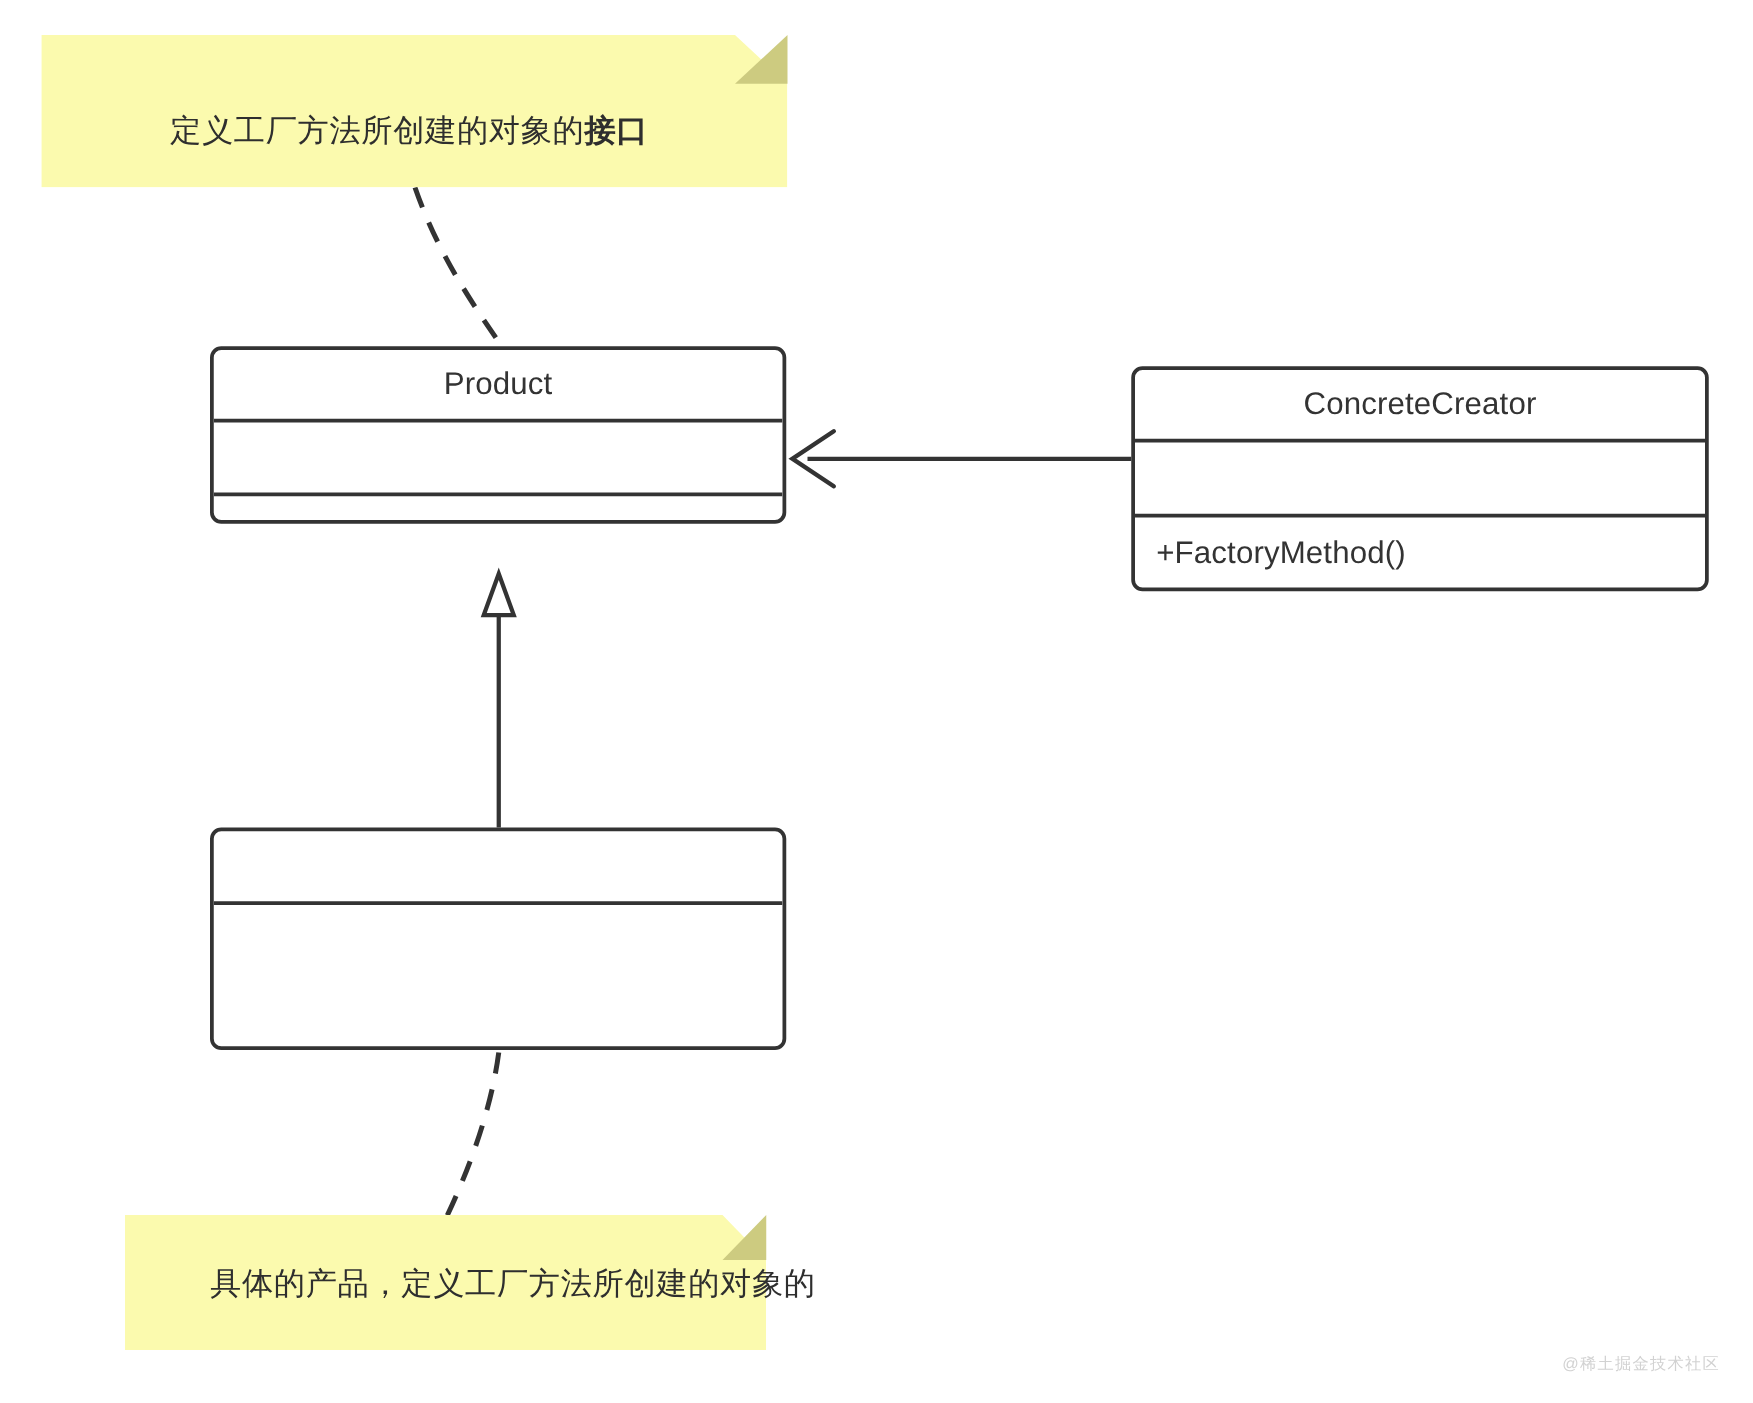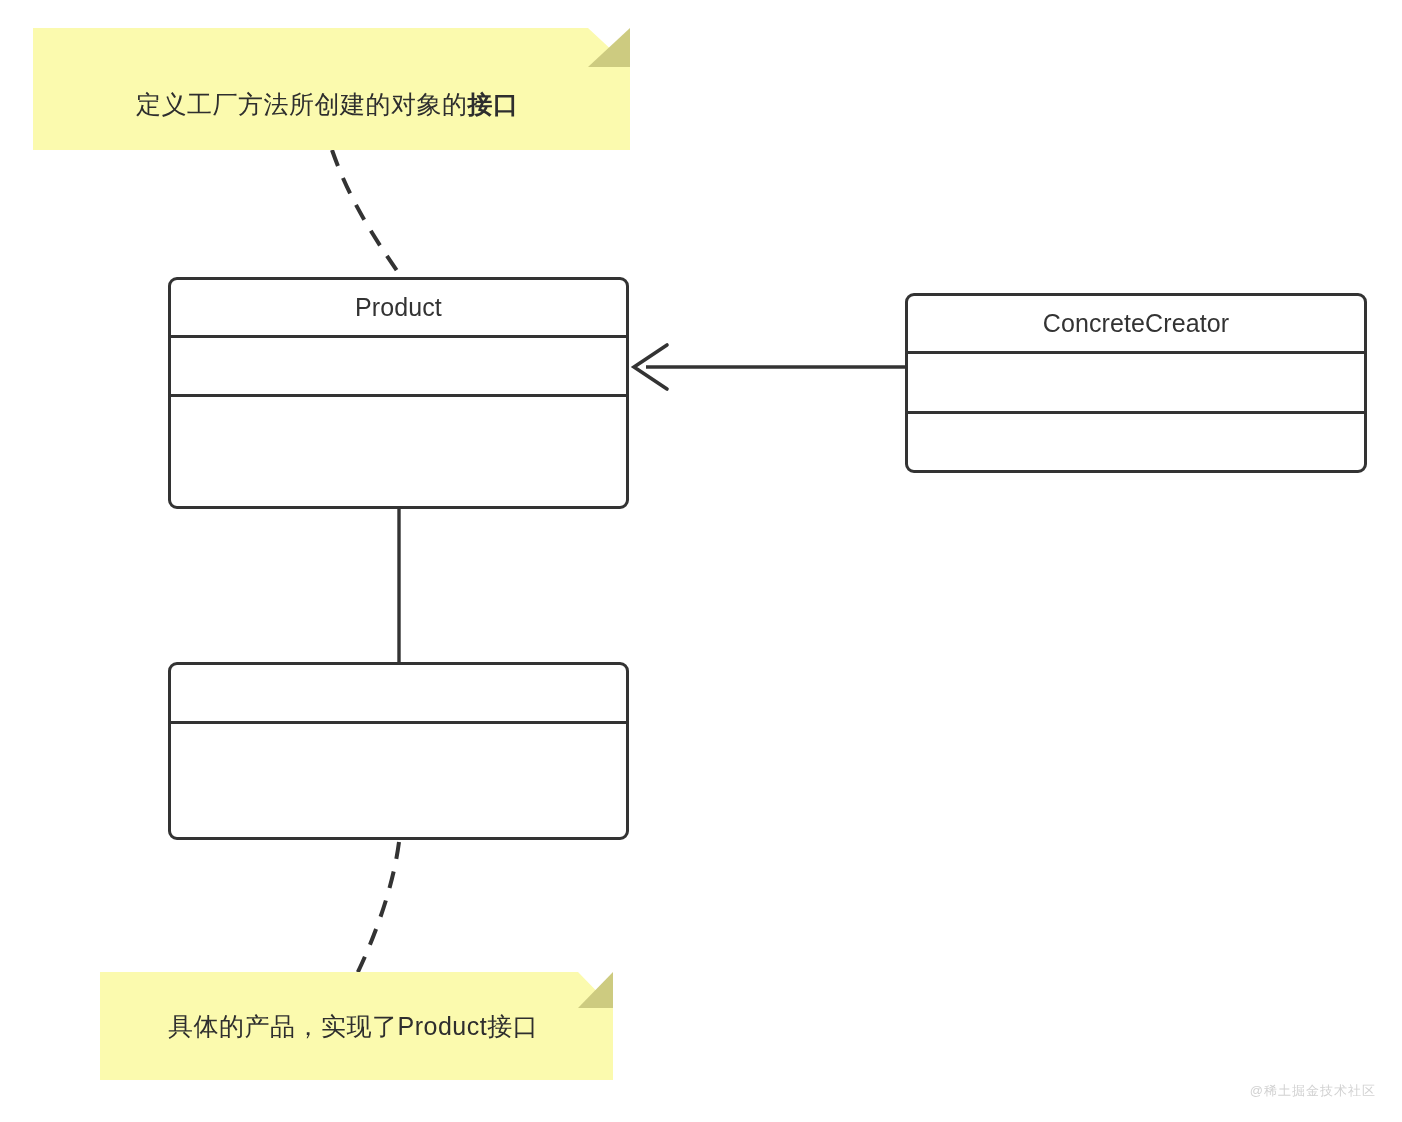--- a/index.html
+++ b/index.html
@@ -44,21 +44,21 @@
     justify-content: flex-start;
     border-bottom: 3px solid #333333;
     padding-left: 17px;
   }
   .uml-compartment.ops {
     justify-content: flex-start;
     padding-left: 17px;
   }
 
   
-  #product-class      { left: 168px; top: 277px;  width: 461px; height: 232px; }
+  #product-class      { left: 168px; top: 277px;  width: 461px; height: 142px; }
   #product-class .title { height: 58px; }
   #product-class .attrs { height: 59px; }
   #product-class .ops   { height: 56px; }
 
   
   #concrete-creator-class      { left: 905px; top: 293px; width: 462px; height: 180px; }
   #concrete-creator-class .title { height: 58px; }
   #concrete-creator-class .attrs { height: 60px; }
   #concrete-creator-class .ops   { height: 56px; }
 
@@ -175,28 +175,29 @@
 
   <div class="uml-class" id="product-class">
     <div class="uml-compartment title">Product</div>
     <div class="uml-compartment attrs"></div>
     <div class="uml-compartment ops"></div>
   </div>
 
   <div class="uml-class" id="concrete-creator-class">
     <div class="uml-compartment title">ConcreteCreator</div>
     <div class="uml-compartment attrs"></div>
+    <div class="uml-compartment ops">+FactoryMethod()</div>
   </div>
 
   <div class="uml-class" id="concrete-product-class">
     <div class="uml-compartment attrs"></div>
     <div class="uml-compartment ops"></div>
   </div>
 
   <div class="note" id="note-concrete-product">
     <div class="note-body"></div>
     <div class="note-fold"></div>
-    <div class="note-text">具体的产品，实现了Product接口</div>
+    <div class="note-text">具体的产品，定义工厂方法所创建的对象的</div>
   </div>
 
   <div id="watermark">@稀土掘金技术社区</div>
 
 </div>
 
 </body></html>

